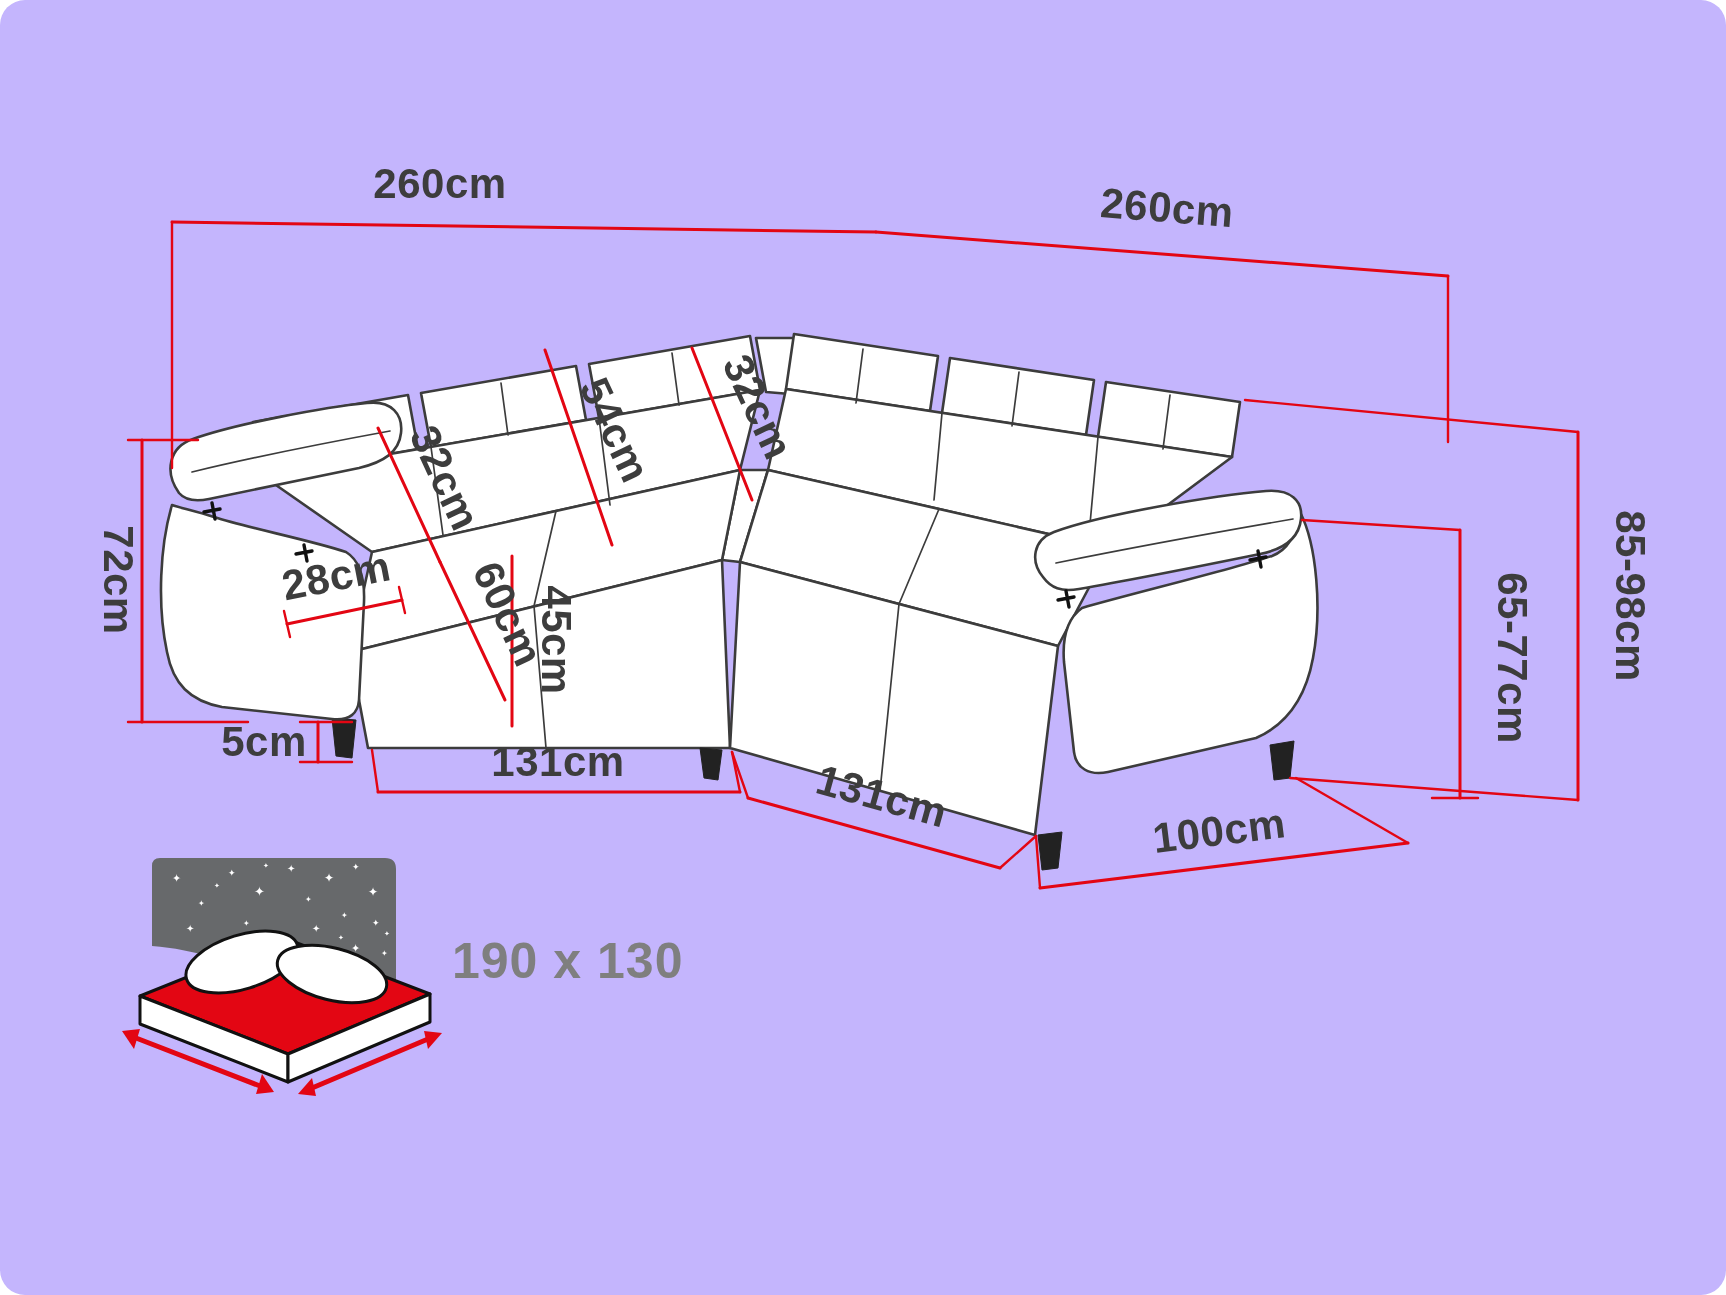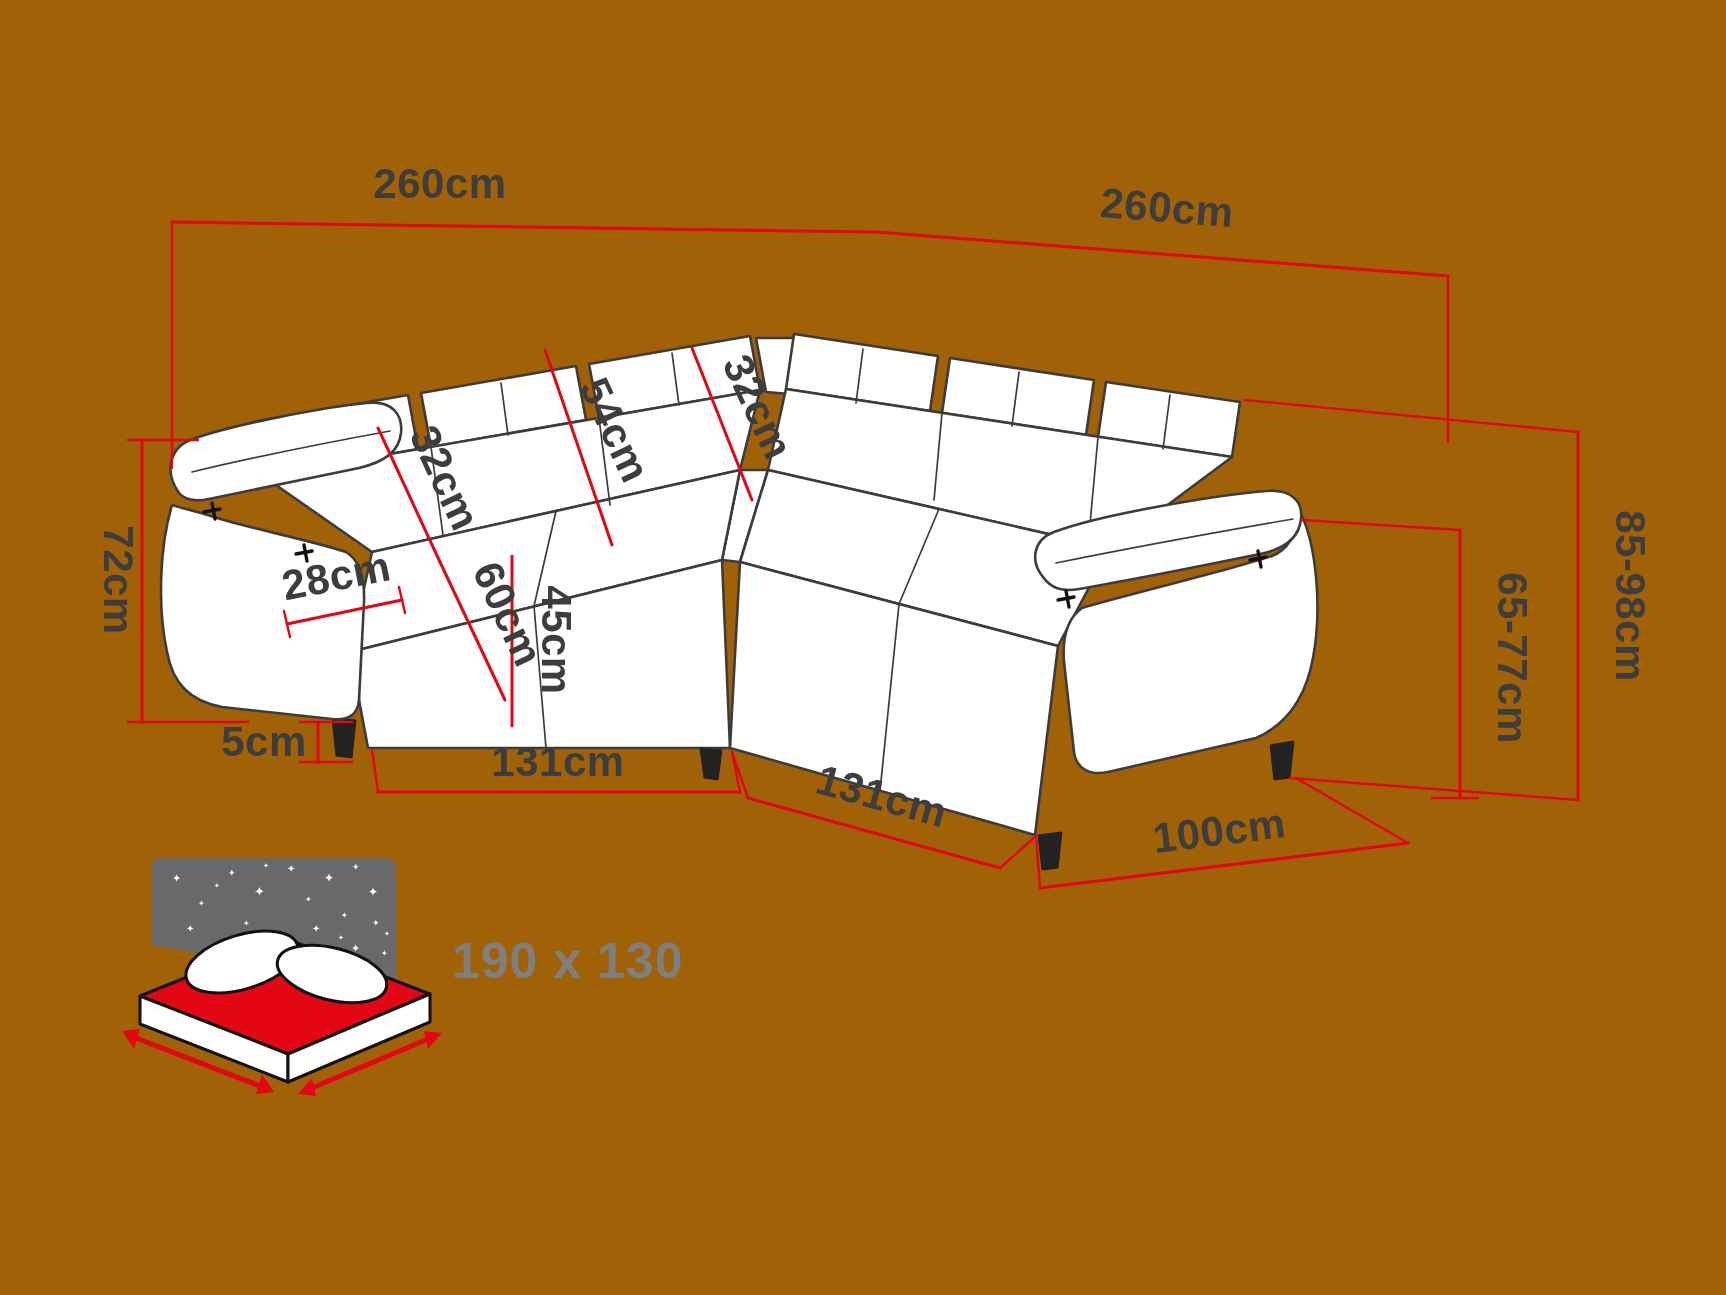--- a/index.html
+++ b/index.html
@@ -1,16 +1,16 @@
 <!DOCTYPE html>
 <html style="--dimension: #e30613; --outline: #3c3c3c; --label-text: #3d3d3d; --sleep-gray: #67696b; --sleep-text: #7f7f7f; --mattress-red: #e30613;"><head>
 <meta charset="utf-8">
 <style>
   html,body{margin:0;padding:0;background:#ffffff;}
-  .canvas{position:relative;width:1726px;height:1295px;background:#a16207;overflow:hidden;}
+  .canvas{position:relative;width:1726px;height:1295px;background:#c4b5fd;overflow:hidden;border-radius:25px;}
   svg{display:block;width:100%;height:100%;}
   .sofa{fill:#ffffff;stroke:var(--outline);stroke-width:2.6;stroke-linejoin:round;stroke-linecap:round;}
   .sofa-seam{fill:none;stroke:var(--outline);stroke-width:1.7;stroke-linejoin:round;stroke-linecap:round;}
   .leg{fill:#222222;stroke:#222222;stroke-width:1;}
   .hinge{fill:none;stroke:#111111;stroke-width:3.4;stroke-linecap:round;}
   .dim-line{fill:none;stroke:var(--dimension);stroke-width:3;stroke-linecap:round;}
   .dim-ext{fill:none;stroke:var(--dimension);stroke-width:2.4;stroke-linecap:round;}
   .dim-label{fill:var(--label-text);font:700 42px "Liberation Sans",sans-serif;letter-spacing:0.5px;}
   .sleep-shape{fill:var(--sleep-gray);stroke:none;}
   .star{fill:#ffffff;font-family:"DejaVu Sans",sans-serif;}

